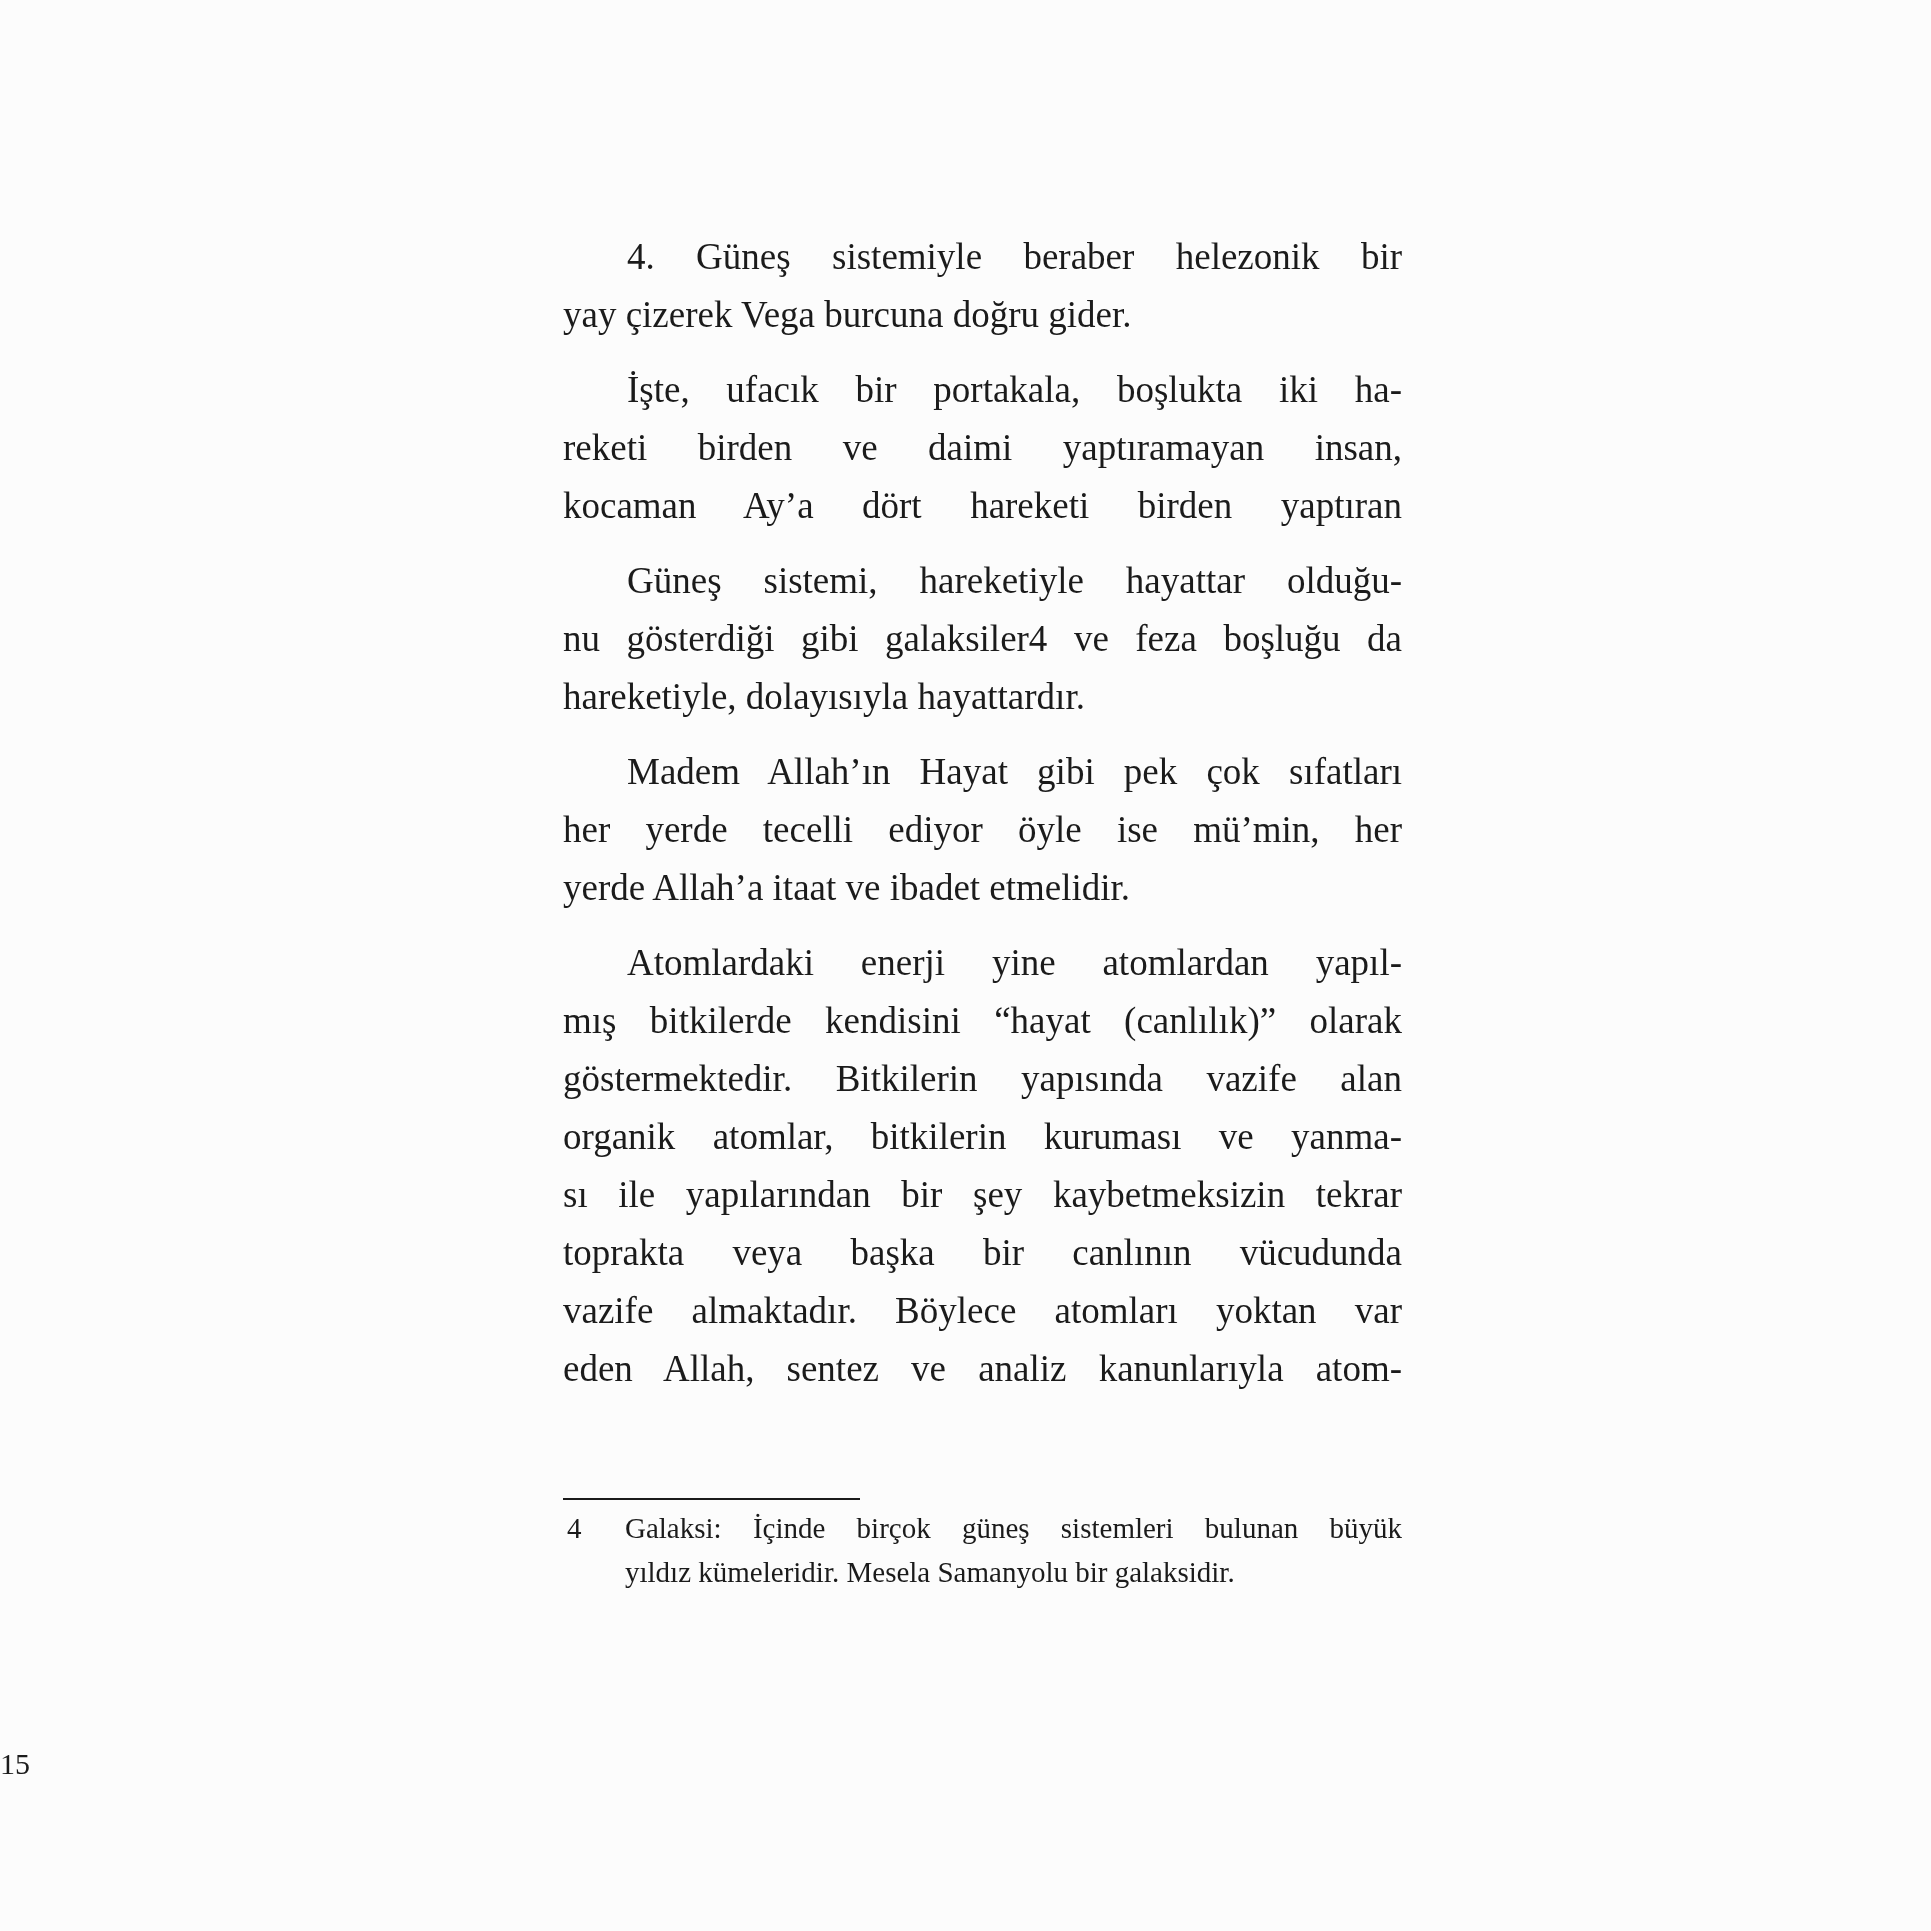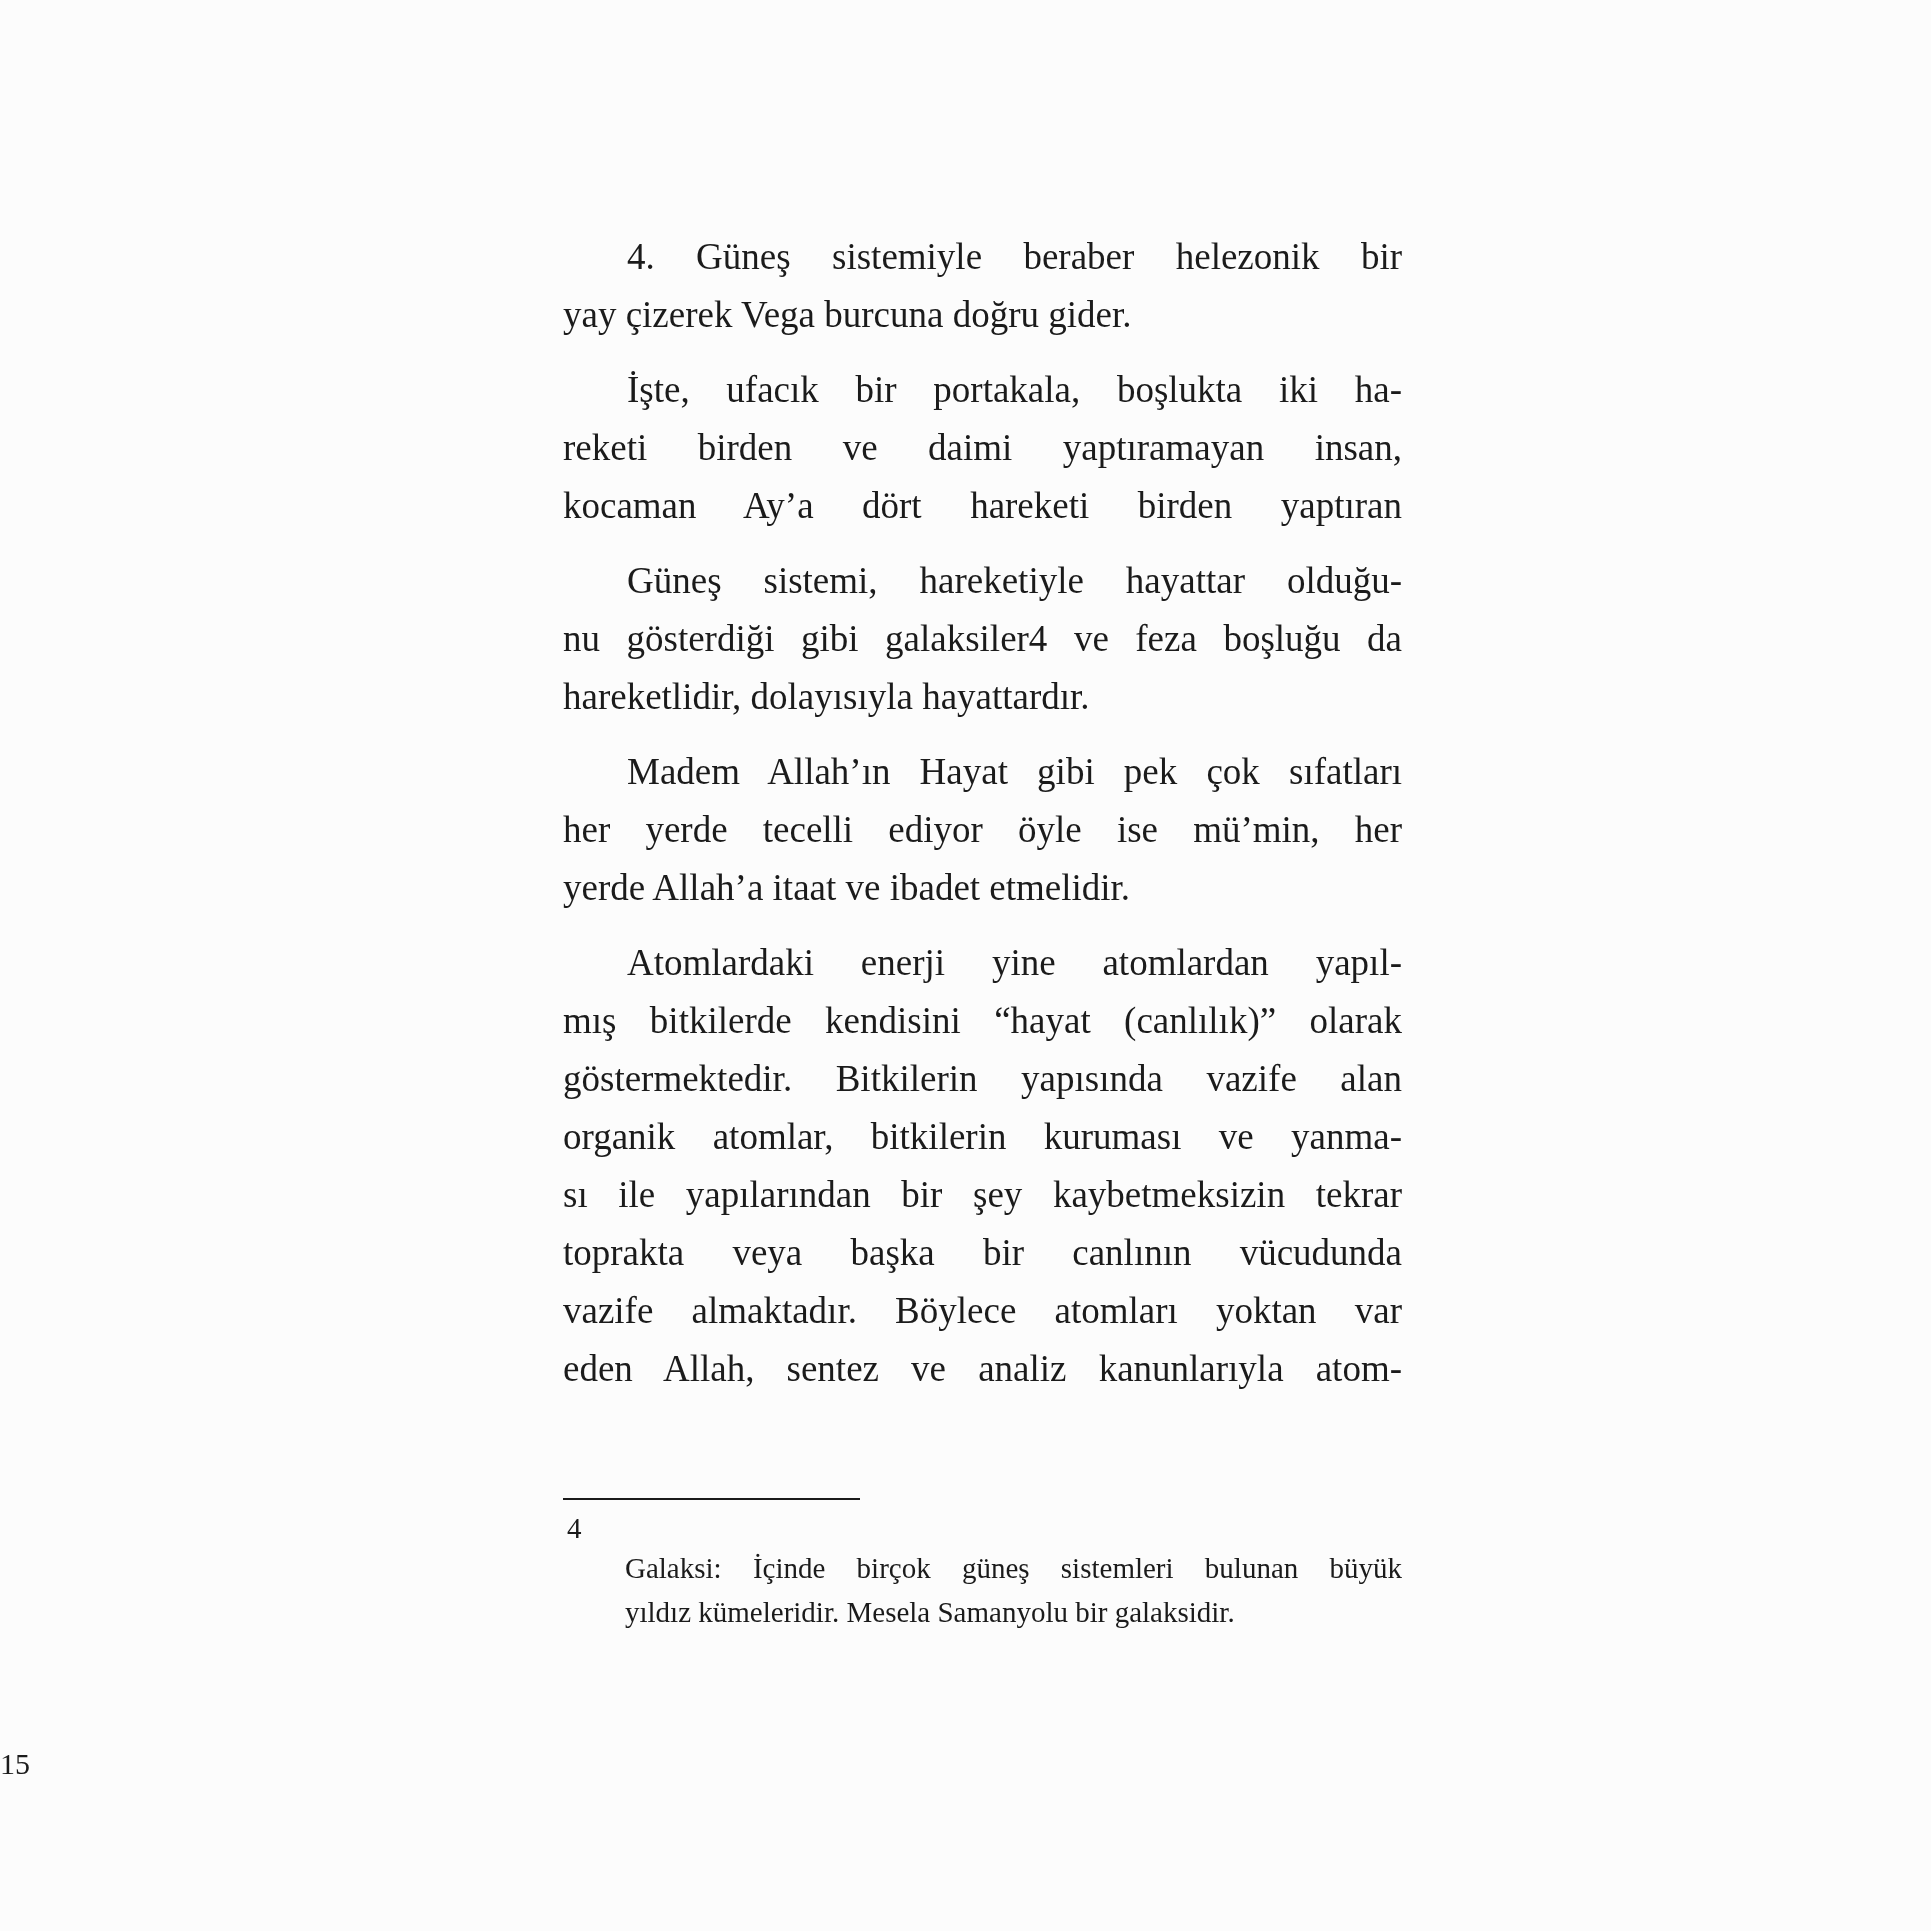--- a/index.html
+++ b/index.html
@@ -49,21 +49,20 @@
   .fn-line1 { display: flex; }
   .fn-marker {
     flex: 0 0 62px;
     padding-left: 3.9px;
     box-sizing: border-box;
   }
   .fn-body1 {
     flex: 1;
     text-align: justify;
     text-align-last: justify;
-    margin-top: 40px;
   }
   .fn-line2 { padding-left: 62px; }
   .page-number {
     position: absolute;
     top: 1744px;
     left: 0;
     width: 100%;
     text-align: left;
     font-size: 30px;
     line-height: 39px;
@@ -81,21 +80,21 @@
         <div class="line last">yay çizerek Vega burcuna doğru gider.</div>
       </div>
       <div class="para">
         <div class="line first">İşte, ufacık bir portakala, boşlukta iki ha-</div>
         <div class="line">reketi birden ve daimi yaptıramayan insan,</div>
         <div class="line">kocaman Ay’a dört hareketi birden yaptıran</div>
       </div>
       <div class="para">
         <div class="line first">Güneş sistemi, hareketiyle hayattar olduğu-</div>
         <div class="line">nu gösterdiği gibi galaksiler4 ve feza boşluğu da</div>
-        <div class="line last">hareketlidir, dolayısıyla hayattardır.</div>
+        <div class="line last">hareketiyle, dolayısıyla hayattardır.</div>
       </div>
       <div class="para">
         <div class="line first">Madem Allah’ın Hayat gibi pek çok sıfatları</div>
         <div class="line">her yerde tecelli ediyor öyle ise mü’min, her</div>
         <div class="line last">yerde Allah’a itaat ve ibadet etmelidir.</div>
       </div>
       <div class="para">
         <div class="line first">Atomlardaki enerji yine atomlardan yapıl-</div>
         <div class="line">mış bitkilerde kendisini “hayat (canlılık)” olarak</div>
         <div class="line">göstermektedir. Bitkilerin yapısında vazife alan</div>

